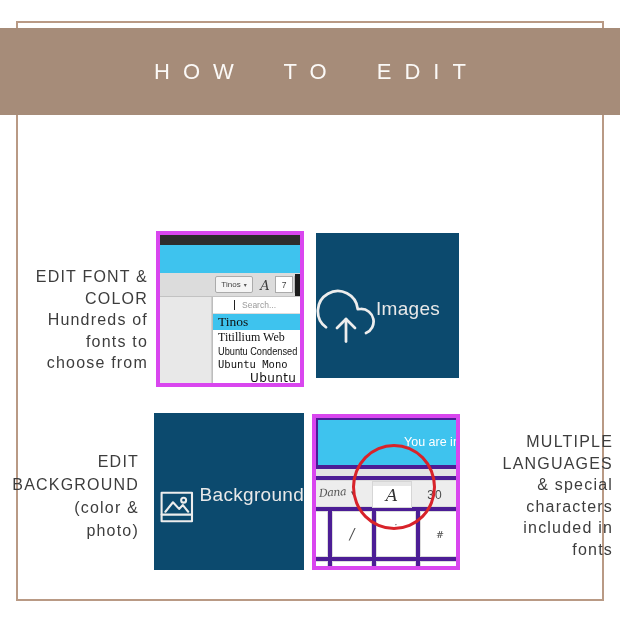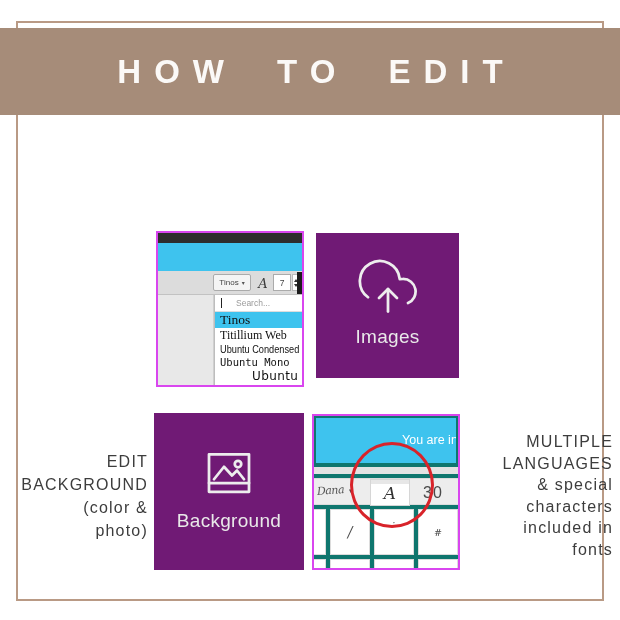--- a/index.html
+++ b/index.html
@@ -7,40 +7,40 @@
   body { font-family: "Liberation Sans", sans-serif; background: #ffffff; }
   .canvas { position: relative; width: 620px; height: 620px; background: #fff; overflow: hidden; }
 
   
   .frame { position: absolute; left: 16px; top: 21px; width: 588px; height: 580px;
            border: 2px solid #b99a85; z-index: 0; }
 
   
   .banner { position: absolute; left: 0; top: 28px; width: 620px; height: 87px;
             background: #a68c79; z-index: 2; display: flex; align-items: center; justify-content: center; }
-  .banner-title { color: #fbf9f7; font-size: 33px; font-weight: 700;
+  .banner-title { color: #fbf9f7; font-size: 22px; font-weight: 400;
                   letter-spacing: 13px; word-spacing: 18px; padding-left: 13px;
                   font-family: "Liberation Sans", sans-serif; }
 
   
   .subtitle { position: absolute; left: 30px; top: 141px; width: 560px; text-align: center;
               white-space: pre-line; font-size: 20px; line-height: 24px; letter-spacing: 2px;
               word-spacing: 4px; color: #3e3e3e; z-index: 2; }
 
   
   .caption { position: absolute; white-space: pre-line; color: #3d3d3d; font-size: 16px;
              letter-spacing: 1.2px; line-height: 21.5px; z-index: 2; }
   .caption-font        { left: 20px;  top: 266px; width: 128px; text-align: right; }
   .caption-photos      { left: 470px; top: 266px; width: 140px; text-align: left; }
-  .caption-background  { left: 20px;  top: 450px; width: 128px; text-align: right; line-height: 23px; }
+  .caption-background  { left: 11px;  top: 450px; width: 128px; text-align: right; line-height: 23px; }
   .caption-languages   { left: 468px; top: 431px; width: 145px; text-align: right; }
 
   
   .panel { position: absolute; z-index: 2; overflow: hidden; }
-  .panel-shot { border: 2px solid #d946ef; background: #0f766e; }
+  .panel-shot { border: 4px solid #d946ef; background: #4c1d95; }
 
   
   .panel-font { left: 156px; top: 231px; width: 148px; height: 156px; }
   .p1-black { height: 10px; background: #2d2d2d; }
   .p1-cyan  { height: 28px; background: #3ec3ee; }
   .p1-toolbar { position: relative; height: 24px; background: #dcdcdc; border-bottom: 1px solid #c2c2c2; }
   .p1-font-btn { position: absolute; left: 55px; top: 3px; width: 38px; height: 17px; background: #f4f4f4;
                  border: 1px solid #ababab; border-radius: 2px; font-size: 8px; color: #444;
                  display: flex; align-items: center; justify-content: center; gap: 3px; }
   .p1-font-btn .caret { font-size: 6px; color: #555; }
@@ -51,33 +51,33 @@
              border: 1px solid #ababab; font-size: 8.5px; color: #444;
              display: flex; align-items: center; justify-content: center; }
   .p1-stepper { position: absolute; left: 134px; top: 3px; width: 7px; height: 17px; background: #fff;
                 border: 1px solid #bbb; display: flex; flex-direction: column; align-items: center; justify-content: center; gap: 2px; }
   .tri-up   { width: 0; height: 0; border-left: 2.5px solid transparent; border-right: 2.5px solid transparent; border-bottom: 3.5px solid #333; }
   .tri-down { width: 0; height: 0; border-left: 2.5px solid transparent; border-right: 2.5px solid transparent; border-top: 3.5px solid #333; }
   .p1-blackbtn { position: absolute; right: 0; top: 1px; width: 5px; height: 22px; background: #1c1c1c; }
   .p1-body { display: flex; height: 90px; }
   .p1-canvas { width: 56px; background: #e8e8e8; border-right: 1px solid #cfcfcf; }
   .p1-dropdown { width: 88px; background: #fff; border-left: 1px solid #bdbdbd; }
-  .p1-search { height: 17px; border-bottom: 1px solid #ddd; display: flex; align-items: center; padding-left: 6px; gap: 14px; }
+  .p1-search { height: 17px; border-bottom: 1px solid #ddd; display: flex; align-items: center; padding-left: 21px; gap: 7px; }
   .caret-bar { display: inline-block; width: 1px; height: 10px; background: #222; }
   .p1-search-text { font-size: 8.5px; color: #9a9a9a; }
   .fitem { padding-left: 5px; color: #111; display: flex; align-items: center; }
   .f-tinos     { height: 16px; background: #3ec3ee; font-family: "Liberation Serif", "DejaVu Serif", serif; font-size: 13.5px; }
   .f-titillium { height: 14px; font-family: Liberation Serif, serif; font-size: 12px; }
   .f-condensed { height: 13px; font-family: "Liberation Sans", sans-serif; font-size: 11.5px; }
   .f-condensed span { display: inline-block; transform: scaleX(0.8); transform-origin: left center; white-space: nowrap; }
   .f-mono      { height: 14px; font-family: "DejaVu Sans Mono", "Liberation Mono", monospace; font-size: 10.5px; }
   .f-ubuntu    { height: 14px; font-family: "DejaVu Sans", sans-serif; font-size: 12px; letter-spacing: 0.4px; padding-left: 37px; }
 
   
-  .panel-dark { background: #701a75; display: flex; flex-direction: column; align-items: center; }
+  .panel-dark { background: #0c4a6e; display: flex; flex-direction: row; align-items: center; }
   .panel-images     { left: 316px; top: 233px; width: 143px; height: 145px; }
   .panel-background { left: 154px; top: 413px; width: 150px; height: 157px; }
   .tile-icon { margin-top: 26px; }
   .panel-background .tile-icon { margin-top: 30px; }
   .dark-label { color: #e9e9e9; font-size: 19px; margin-top: 7px; letter-spacing: 0.3px; }
 
   
   .panel-lang { left: 312px; top: 414px; width: 148px; height: 156px; position: absolute; }
   .p4-cyan { position: absolute; left: 2px; top: 2px; width: 140px; height: 45px; background: #3ec3ee; overflow: hidden; }
   .p4-banner-text { position: absolute; left: 86px; top: 15px; white-space: nowrap;
@@ -86,21 +86,21 @@
   .p4-toolbar { position: absolute; left: 0; top: 62px; width: 144px; height: 27px; background: #ededed;
                 border-top: 1px solid #dcdcdc; border-bottom: 1px solid #dcdcdc; }
   .p4-family { position: absolute; left: 3px; top: 5px; display: flex; align-items: center; gap: 5px; }
   .script-name { font-family: "DejaVu Serif", serif; font-style: italic; font-size: 11px; color: #555;
                  transform: rotate(-4deg); letter-spacing: -0.5px; }
   .caret2 { font-size: 7px; color: #444; }
   .p4-acell { position: absolute; left: 56px; top: 0; width: 40px; height: 27px;
               background: linear-gradient(#e7e7e7 0 4px, #ffffff 4px); border: 1px solid #d6d6d6;
               display: flex; align-items: center; justify-content: center; }
   .script-A { font-family: "DejaVu Serif", serif; font-style: italic; font-size: 17px; color: #333; }
-  .p4-size { position: absolute; left: 100px; top: 0; width: 38px; height: 27px; font-size: 16px; color: #4a4a4a;
+  .p4-size { position: absolute; left: 100px; top: 0; width: 38px; height: 27px; font-size: 12px; color: #4a4a4a;
              display: flex; align-items: center; justify-content: center; letter-spacing: 1px; }
   .p4-grid { position: absolute; left: -28px; top: 93px; width: 230px; }
   .p4-row { display: flex; gap: 4px; margin-bottom: 4px; }
   .gcell { width: 40px; height: 46px; background: #fff; border: 1px solid #dcdcdc;
            display: flex; align-items: center; justify-content: center;
            font-family: "DejaVu Serif", serif; font-style: italic; color: #4a4a4a; }
   .g-slash { font-size: 14px; } .g-dot { font-size: 9px; align-items: flex-start; padding-top: 8px; }
   .g-hash { font-size: 9.5px; font-style: normal; } .g-script { font-size: 14px; } .g-paren { font-size: 13px; }
   .red-circle { position: absolute; left: 36px; top: 26px; width: 84px; height: 86px;
                 border: 3.5px solid #d8232a; border-radius: 50%; z-index: 6; }
@@ -110,20 +110,25 @@
 
 <div class="canvas">
 
   <div class="frame"></div>
 
   <div class="banner">
     <div class="banner-title">HOW TO EDIT</div>
   </div>
 
 
+  <div class="caption caption-font">EDIT FONT &amp;
+COLOR
+Hundreds of
+fonts to
+choose from</div>
 
   <div class="panel panel-shot panel-font">
     <div class="p1-black"></div>
     <div class="p1-cyan"></div>
     <div class="p1-toolbar">
       <div class="p1-font-btn">
         <span>Tinos</span>
         <span class="caret">▾</span>
       </div>
       <div class="p1-style">A</div>

